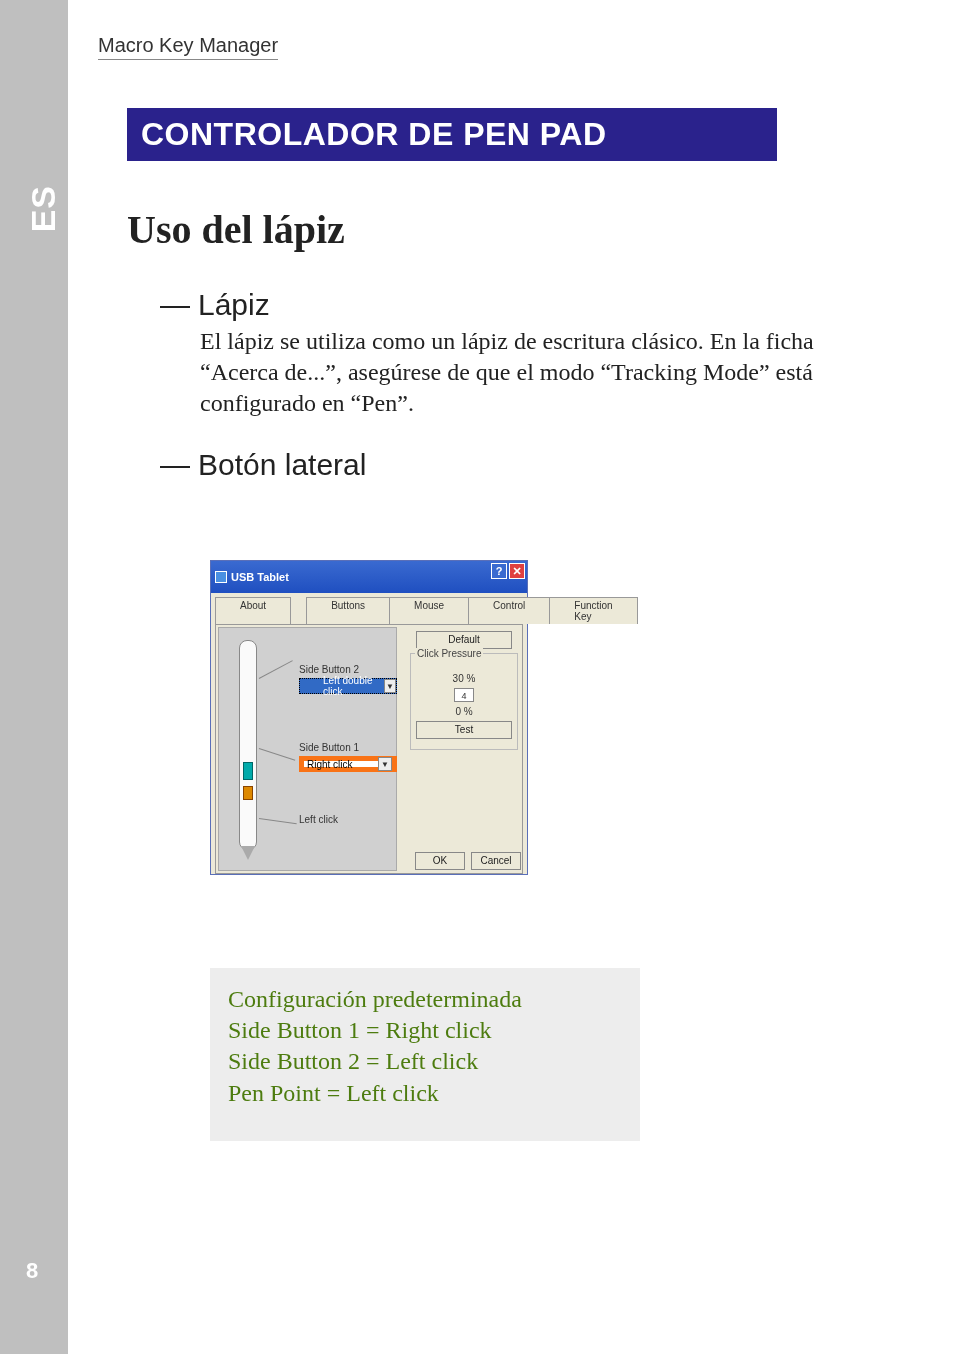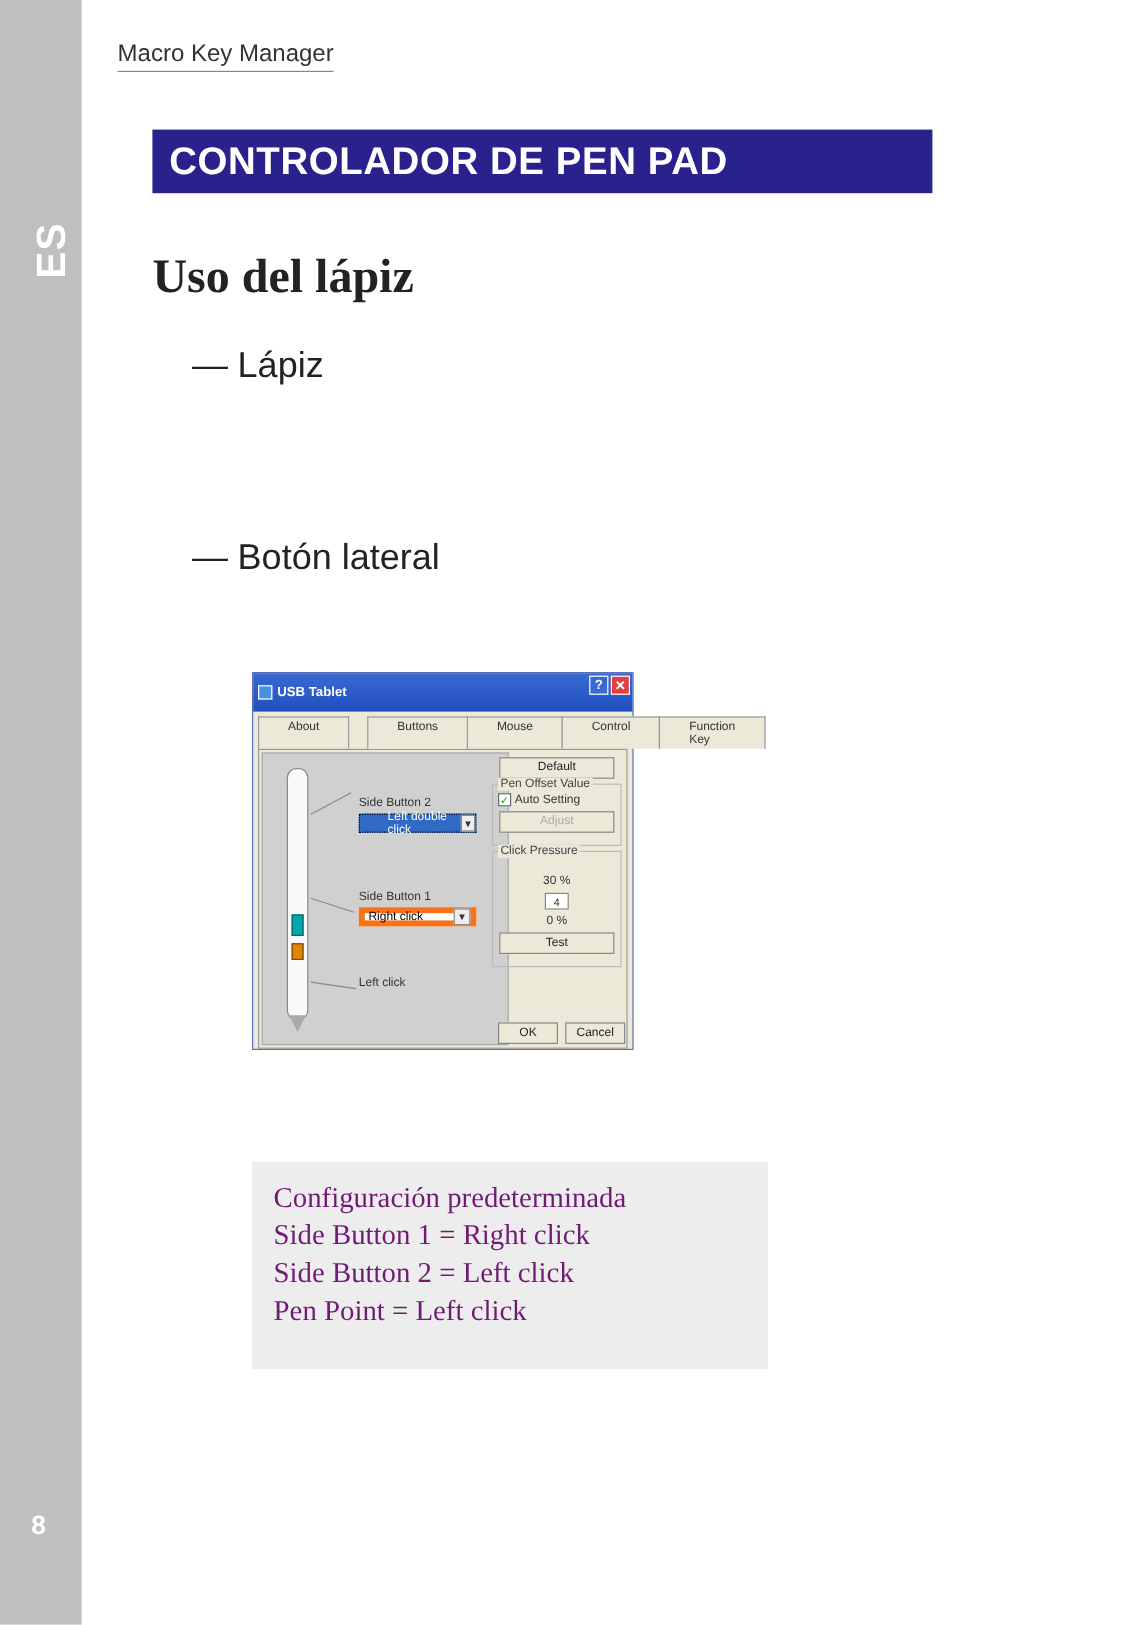--- a/index.html
+++ b/index.html
@@ -179,21 +179,21 @@
     border: 1px solid #999;
     margin: 0 4px;
     padding: 6px 6px 6px 6px;
     background: #ece9d8;
     position: relative;
     height: 250px;
   }
   .pen-area {
     position: absolute;
     left: 2px; top: 2px;
-    width: 206px; height: 244px;
+    width: 179px; height: 244px;
     background: #d0d0d0;
     border: 1px solid #aaa;
   }
   .pen {
     position: absolute;
     left: 20px; top: 12px;
     width: 18px;
     height: 210px;
     background: #fafafa;
     border: 1px solid #888;
@@ -332,21 +332,21 @@
   
   .config-box {
     position: absolute;
     left: 210px;
     top: 968px;
     width: 430px;
     background: #ededed;
     padding: 16px 18px 32px 18px;
     font-family: "Times New Roman", serif;
     font-size: 24px;
-    color: #701a75;
+    color: #4d7c0f;
     line-height: 1.3;
   }
 </style>
 </head>
 <body>
 
 <div class="left-margin"></div>
 <div class="lang-tab">ES</div>
 <div class="page-num">8</div>
 
@@ -354,20 +354,21 @@
 
 <div class="banner">CONTROLADOR DE PEN PAD</div>
 
 <div class="section-heading">Uso del lápiz</div>
 
 <div class="item1">
   <div class="item-head">
     <span class="dash">—</span>
     <span class="item-label">Lápiz</span>
   </div>
+  <div class="item-body">El lápiz se utiliza como un lápiz de escritura clásico. En la ficha “Acerca de...”, asegúrese de que el modo “Tracking Mode” está configurado en “Pen”.</div>
 </div>
 
 <div class="item2">
   <div class="item-head">
     <span class="dash">—</span>
     <span class="item-label">Botón lateral</span>
   </div>
 </div>
 
 <div class="dialog-shot">
@@ -407,28 +408,20 @@
         <span>Right click</span>
         <span class="dd">▼</span>
       </div>
 
       <div class="sbtn-label lc">Left click</div>
     </div>
 
     <div class="right-col">
       <div class="btn">Default</div>
       <div class="grp">
-        <span class="gtitle">Pen Offset Value</span>
-        <div class="chkrow">
-          <span class="chk">✓</span>
-          <span>Auto Setting</span>
-        </div>
-        <div class="btn dis">Adjust</div>
-      </div>
-      <div class="grp">
         <span class="gtitle">Click Pressure</span>
         <div class="val">30 %</div>
         <div class="percbox">4</div>
         <div class="val">0 %</div>
         <div class="btn">Test</div>
       </div>
     </div>
   </div>
   <div class="bottom-btns">
     <div class="btn">OK</div>

